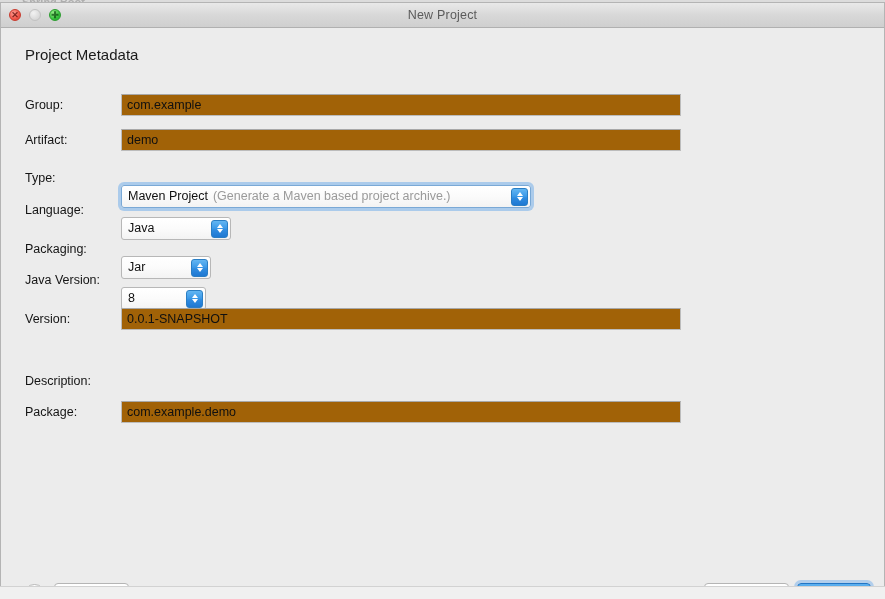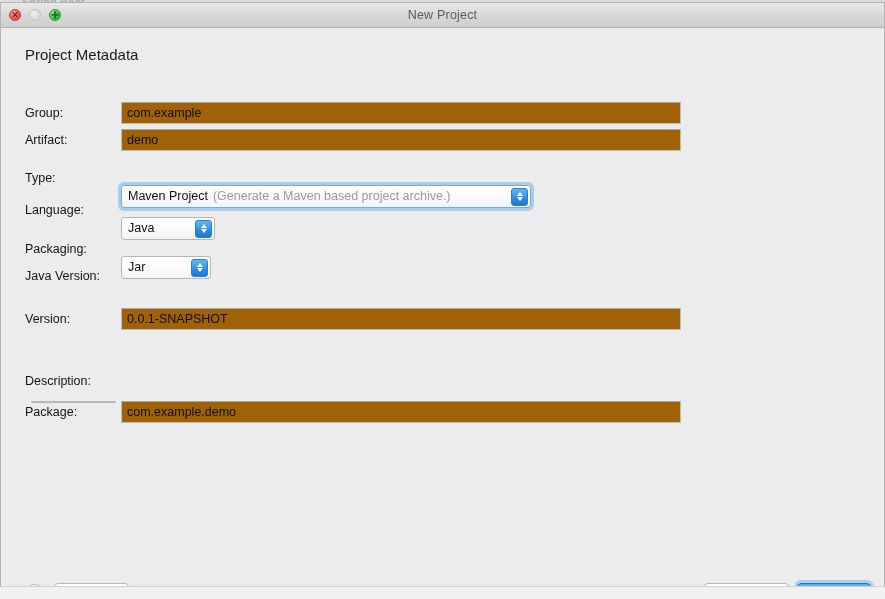--- a/index.html
+++ b/index.html
@@ -232,21 +232,21 @@
   .chev-up { border-bottom: 4px solid #ffffff; }
   .chev-down { border-top: 4px solid #ffffff; }
 
   
   .focused {
     box-shadow: 0 0 0 3px rgba(118,176,235,.55);
     border-color: #7aa9d6;
   }
 
   .combo-type { width: 410px; }
-  .combo-lang { width: 94px; }
+  .combo-lang { width: 110px; }
   .combo-pack { width: 90px; }
   .combo-java { width: 85px; }
 
   
   .footer-btn {
     box-sizing: border-box;
     position: absolute;
     height: 24px;
     border-radius: 4px;
     font-family: "Liberation Sans", sans-serif;
@@ -307,21 +307,21 @@
           <span class="dot-glyph">✚</span>
         </div>
       </div>
       <div class="title-text">New Project</div>
     </div>
 
     <div class="content">
 
       <div class="heading">Project Metadata</div>
 
-      <div class="row" style="top:74px;">
+      <div class="row" style="top:66px;">
         <span class="flabel">Group:</span>
         <input class="tinput tinput-wide" type="text" value="com.example" style="">
       </div>
 
       <div class="row" style="top:101px;">
         <span class="flabel">Artifact:</span>
         <input class="tinput tinput-wide" type="text" value="demo" style="">
       </div>
 
       <div class="row" style="top:139px;">
@@ -351,21 +351,21 @@
         <span class="flabel">Packaging:</span>
         <div class="combo combo-pack">
           <span>Jar</span>
           <span class="combo-arrow">
             <span class="chev chev-up"></span>
             <span class="chev chev-down"></span>
           </span>
         </div>
       </div>
 
-      <div class="row" style="top:241px;flex-direction:column;">
+      <div class="row" style="top:241px;">
         <span class="flabel">Java Version:</span>
         <div class="combo combo-java">
           <span>8</span>
           <span class="combo-arrow">
             <span class="chev chev-up"></span>
             <span class="chev chev-down"></span>
           </span>
         </div>
       </div>
 

